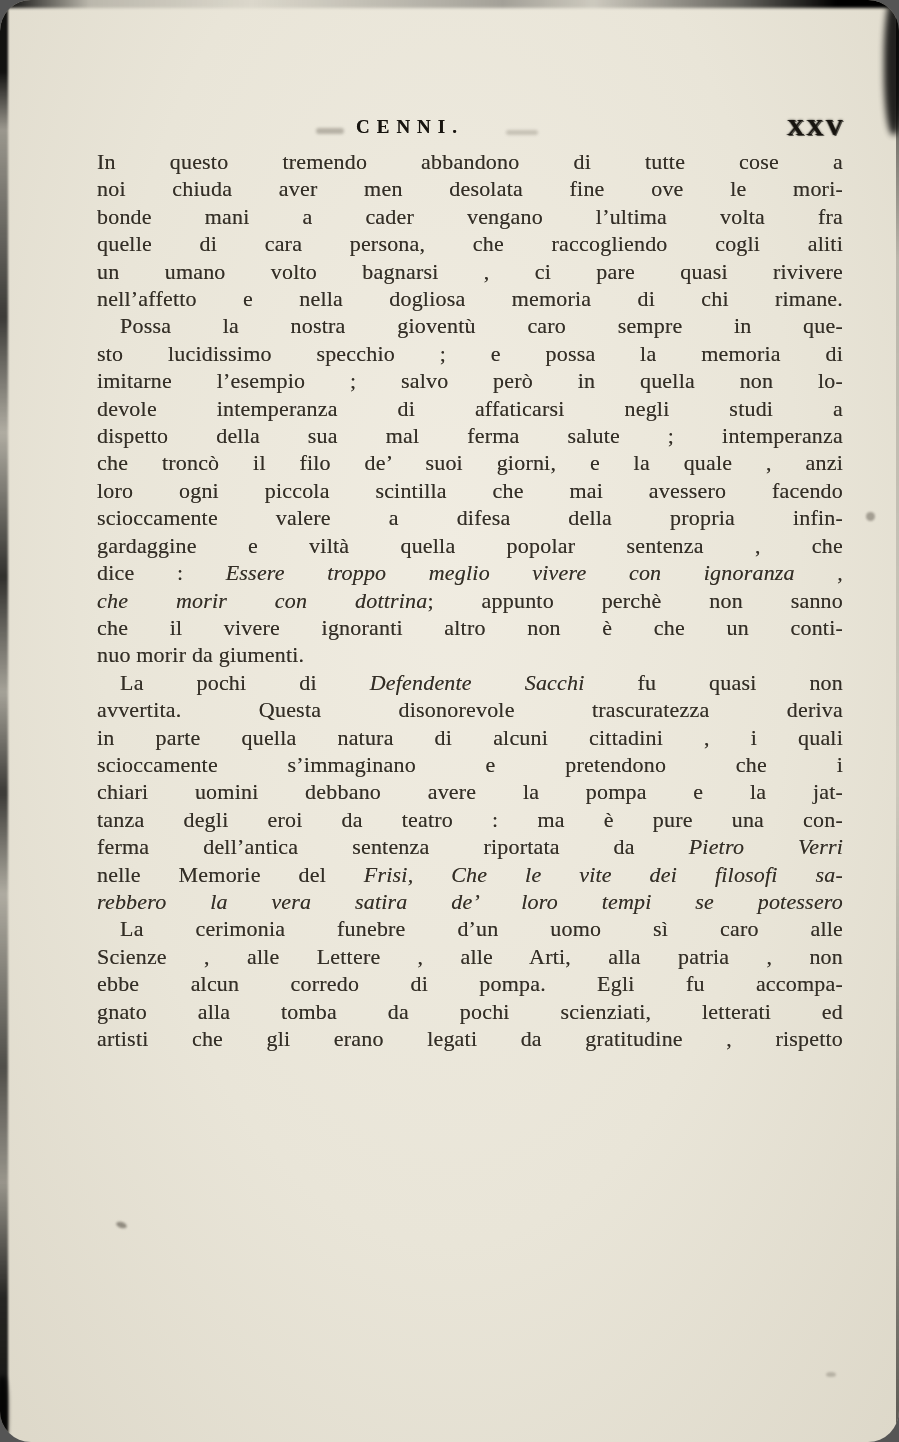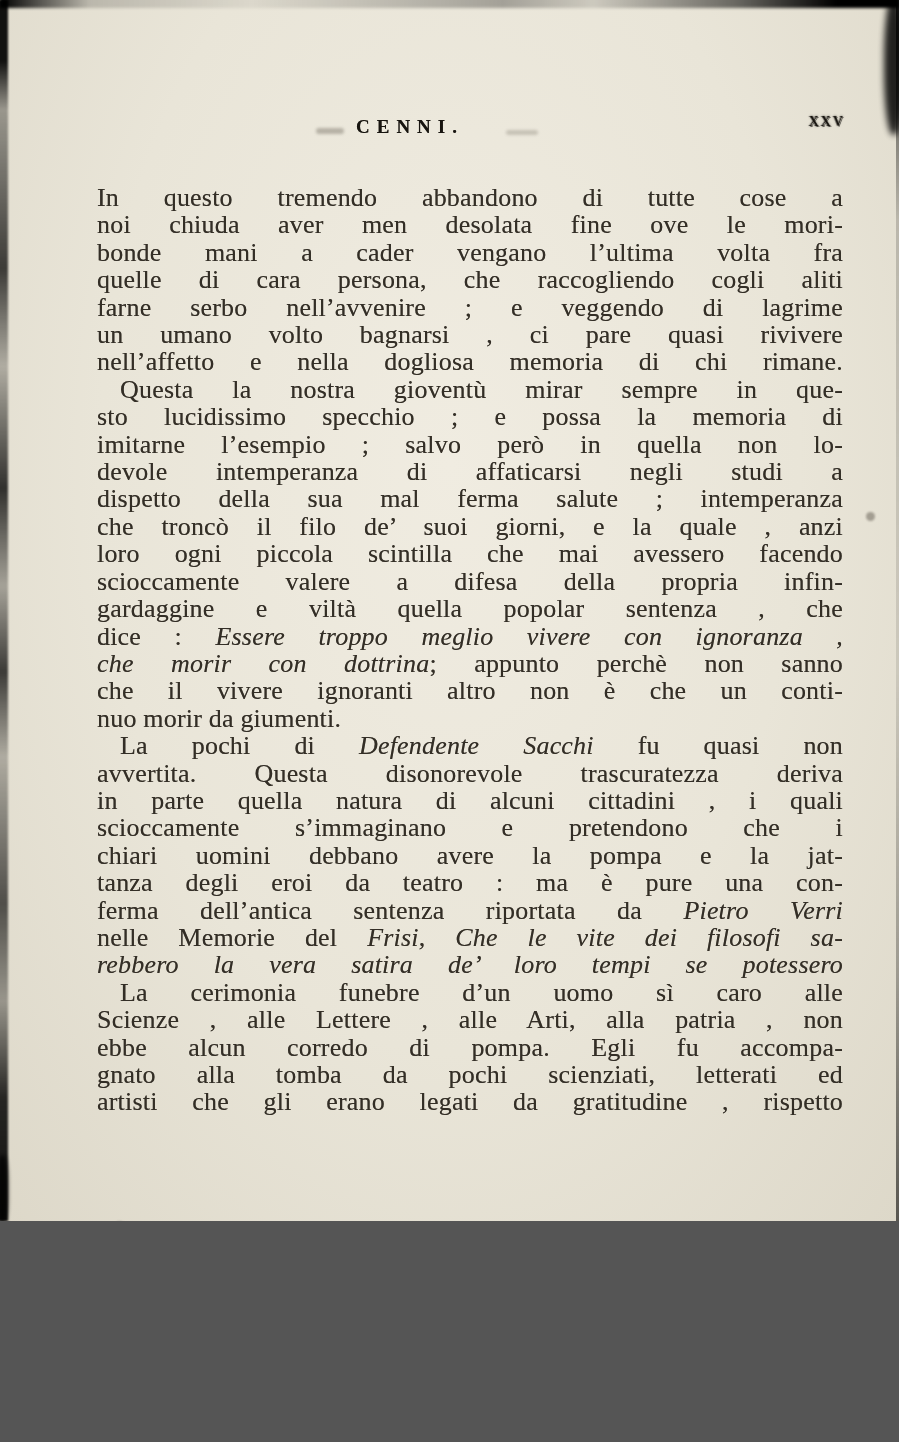--- a/index.html
+++ b/index.html
@@ -1,25 +1,26 @@
 <!DOCTYPE html>
 <html style="--paper: #e9e5d8; --ink: #332e26; --ink-dark: #17140f;"><head>
 <meta charset="utf-8">
 <style>
   html, body { margin: 0; padding: 0; background: #555; }
   .page {
     position: relative;
     width: 899px;
-    height: 1221px;
+    height: 1442px;
     margin: 0 auto;
     overflow: hidden;
     background:
       radial-gradient(ellipse at 50% 38%, #f0ece1 0%, #e9e5d8 55%, #ddd8c9 100%);
     font-family: "Liberation Serif", "DejaVu Serif", serif;
     color: var(--ink, #332e26);
+    border-radius: 31px;
   }
 
   
   .scan { pointer-events: none; }
   .scan-left {
     position: absolute; left: -2px; top: 0; width: 10px; height: 100%;
     background: linear-gradient(180deg,
       #000 0%, #000 5%, rgba(0,0,0,.35) 9%,
       rgba(0,0,0,.8) 22%, rgba(0,0,0,.25) 30%,
       rgba(0,0,0,.85) 40%, rgba(0,0,0,.3) 48%,
@@ -69,32 +70,31 @@
   
   .header { position: absolute; top: 116px; left: 0; width: 100%; height: 30px; }
   .running-title {
     position: absolute; left: 330px; width: 160px; text-align: center;
     font-size: 19px; font-weight: bold; letter-spacing: 7px;
     color: var(--ink-dark, #17140f);
     text-shadow: 0 0 .6px rgba(23,20,15,.6);
   }
   .page-number {
     position: absolute; right: 54px; top: -2px;
-    font-size: 14px; font-weight: normal; letter-spacing: 2px;
+    font-size: 24px; font-weight: bold; letter-spacing: 2px;
     color: var(--ink-dark, #17140f);
     filter: blur(.6px);
     text-shadow: 0 0 2.2px rgba(20,18,14,.9), 1px 1px 0 rgba(20,18,14,.65), -1px 0 0 rgba(20,18,14,.4);
   }
 
   
   .textblock {
     position: absolute; left: 97px; top: 148px; width: 746px;
-    font-size: 26px; line-height: 27.4px; letter-spacing: .2px;
+    font-size: 22px; line-height: 27.4px; letter-spacing: .2px;
     text-shadow: 0 0 .6px rgba(51,46,38,.55);
-    margin-top: 36px;
   }
   .paragraph { margin: 0; }
   .line {
     text-align: justify;
     text-align-last: justify;
     -moz-text-align-last: justify;
     white-space: normal;
   }
   .line.end { text-align-last: left; -moz-text-align-last: left; }
   .line.indent { text-indent: 23px; }
@@ -120,26 +120,25 @@
     <div class="running-title">CENNI.</div>
     <div class="page-number">XXV</div>
   </div>
 
   <div class="textblock">
       <div class="paragraph">
         <div class="line"><span>In questo tremendo abbandono di tutte cose a</span></div>
         <div class="line"><span>noi chiuda aver men desolata fine ove le mori-</span></div>
         <div class="line"><span>bonde mani a cader vengano l’ultima volta fra</span></div>
         <div class="line"><span>quelle di cara persona, che raccogliendo cogli aliti</span></div>
-        <div class="line"><span>farne serbo nell’avvenire ; e veggendo di lagrime</span></div>
         <div class="line"><span>un umano volto bagnarsi , ci pare quasi rivivere</span></div>
         <div class="line"><span>nell’affetto e nella dogliosa memoria di chi rimane.</span></div>
       </div>
       <div class="paragraph">
-        <div class="line indent"><span>Questa la nostra gioventù mirar sempre in que-</span></div>
+        <div class="line indent"><span>Possa la nostra gioventù caro sempre in que-</span></div>
         <div class="line"><span>sto lucidissimo specchio ; e possa la memoria di</span></div>
         <div class="line"><span>imitarne l’esempio ; salvo però in quella non lo-</span></div>
         <div class="line"><span>devole intemperanza di affaticarsi negli studi a</span></div>
         <div class="line"><span>dispetto della sua mal ferma salute ; intemperanza</span></div>
         <div class="line"><span>che troncò il filo de’ suoi giorni, e la quale , anzi</span></div>
         <div class="line"><span>loro ogni piccola scintilla che mai avessero facendo</span></div>
         <div class="line"><span>scioccamente valere a difesa della propria infin-</span></div>
         <div class="line"><span>gardaggine e viltà quella popolar sentenza , che</span></div>
         <div class="line"><span>dice : </span><em>Essere troppo meglio vivere con ignoranza ,</em></div>
         <div class="line"><em>che morir con dottrina</em><span>; appunto perchè non sanno</span></div>

